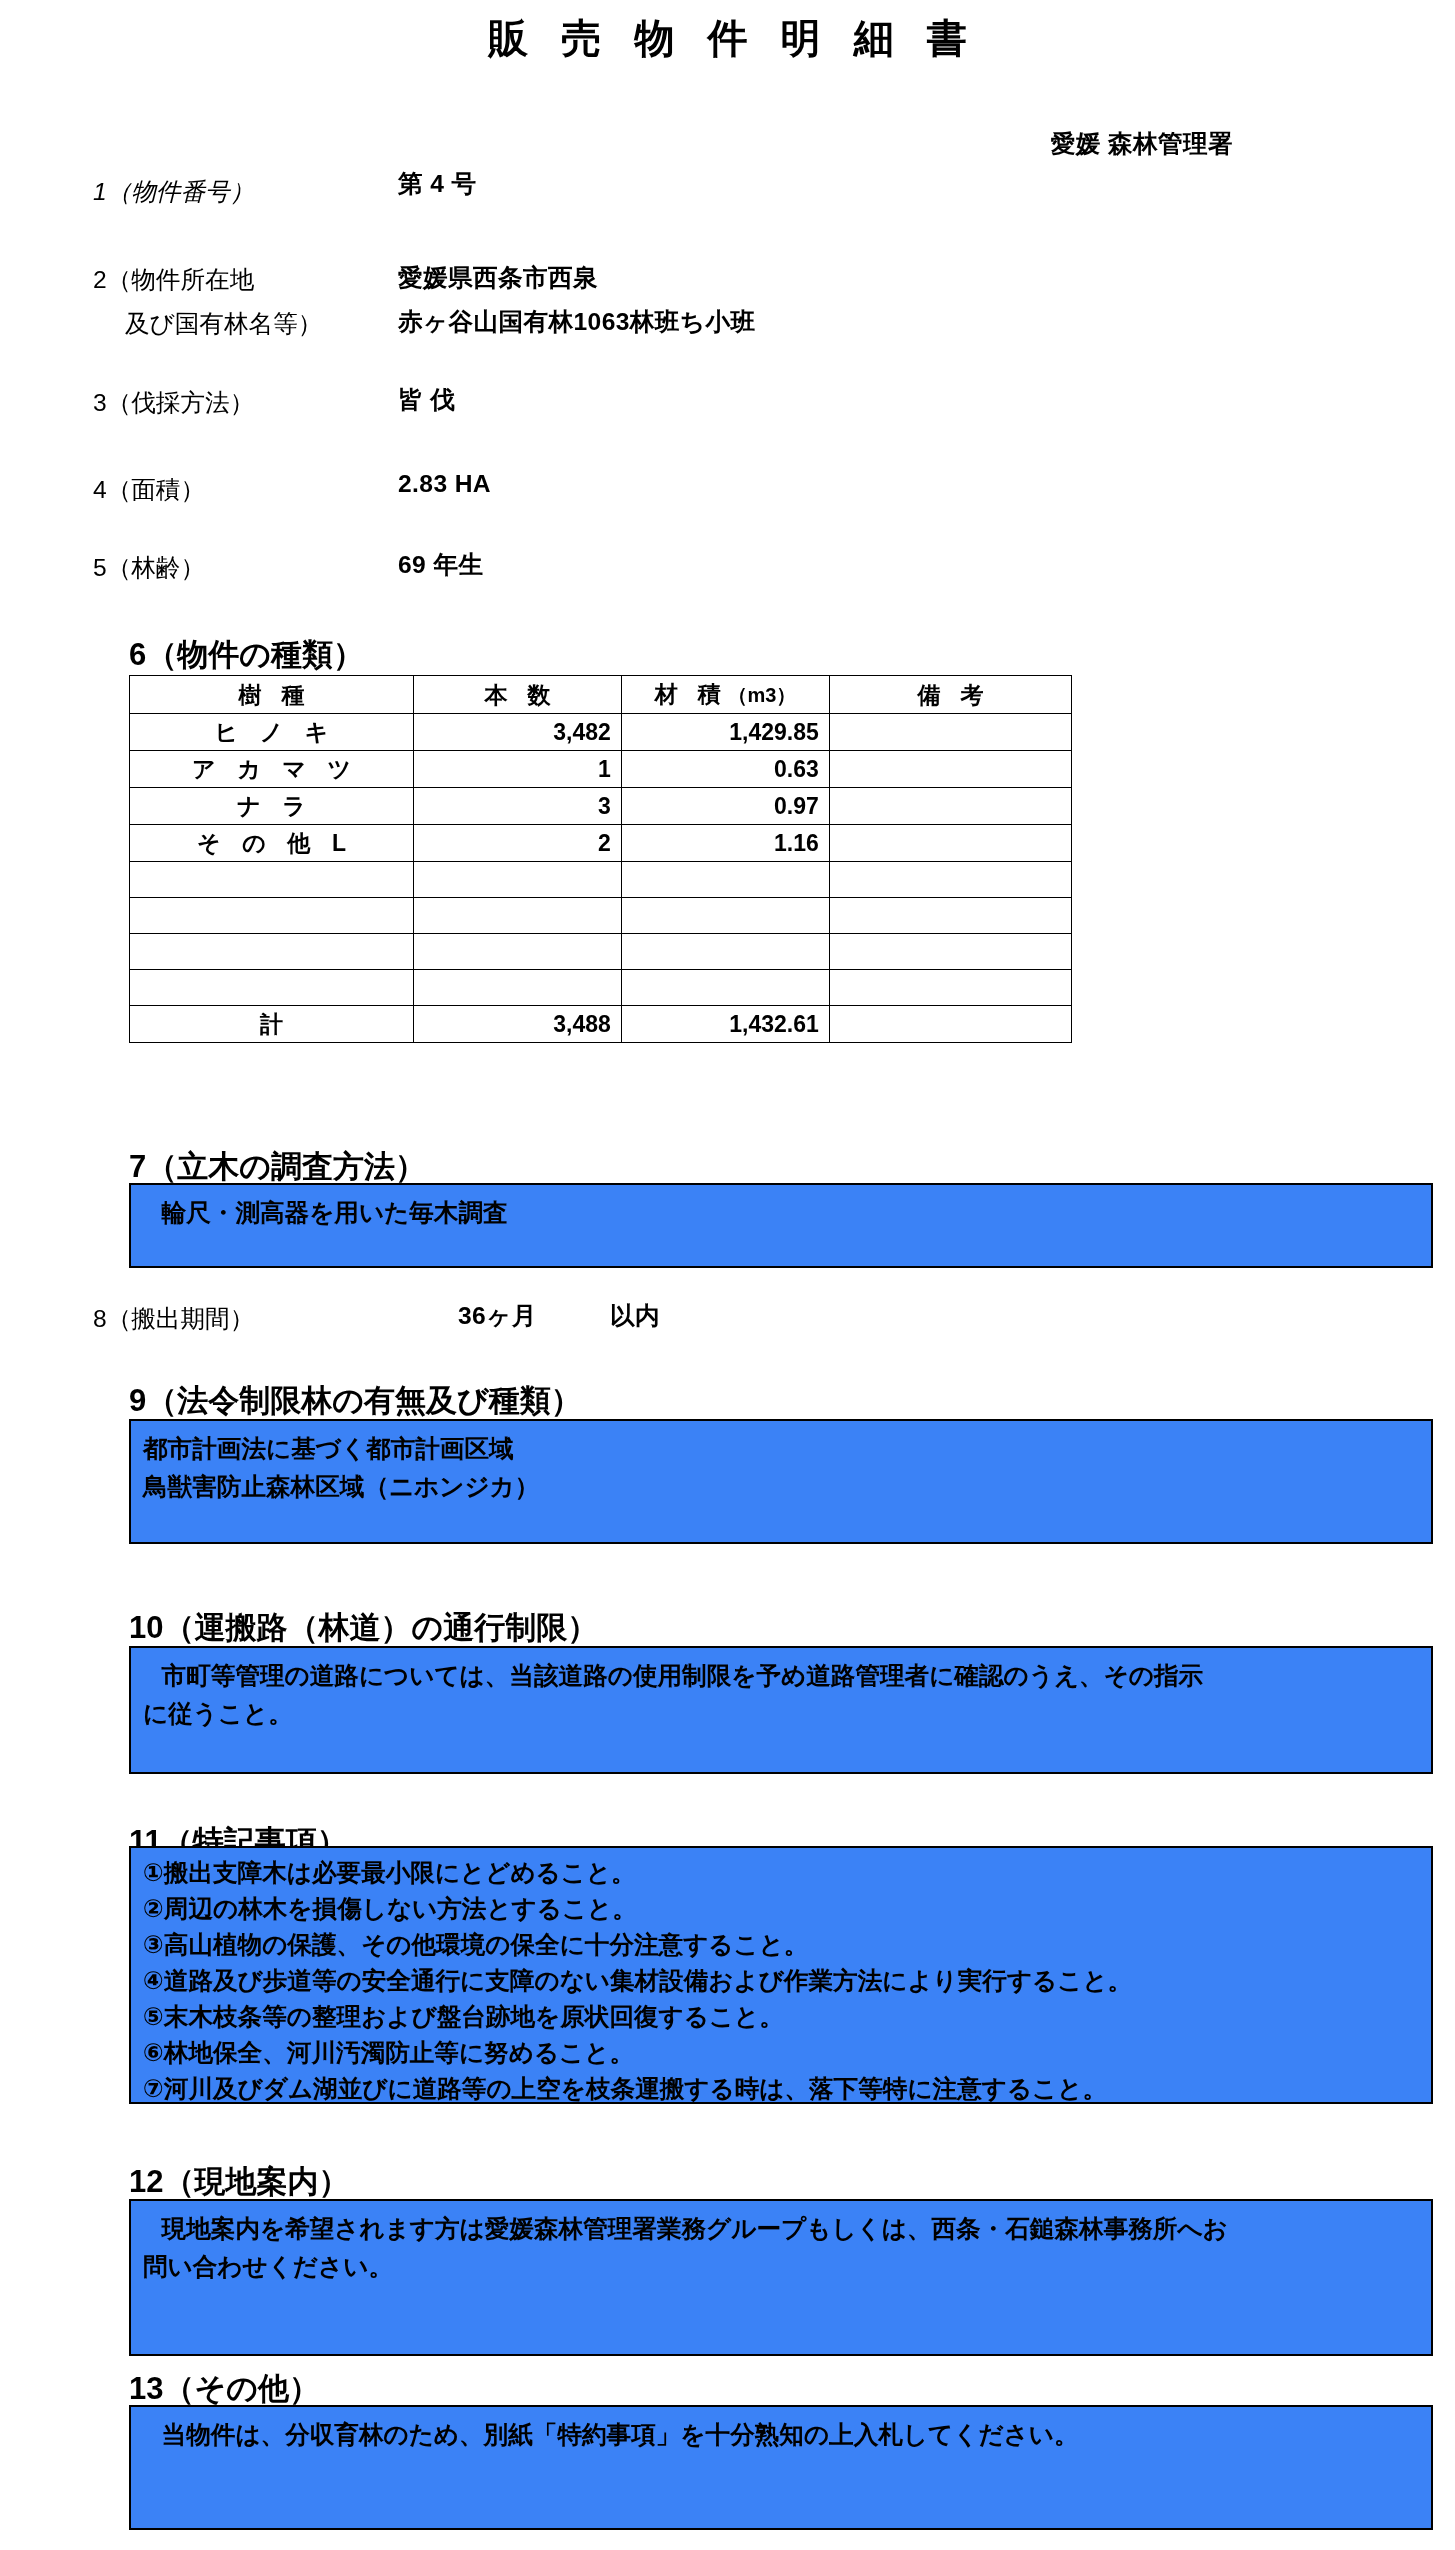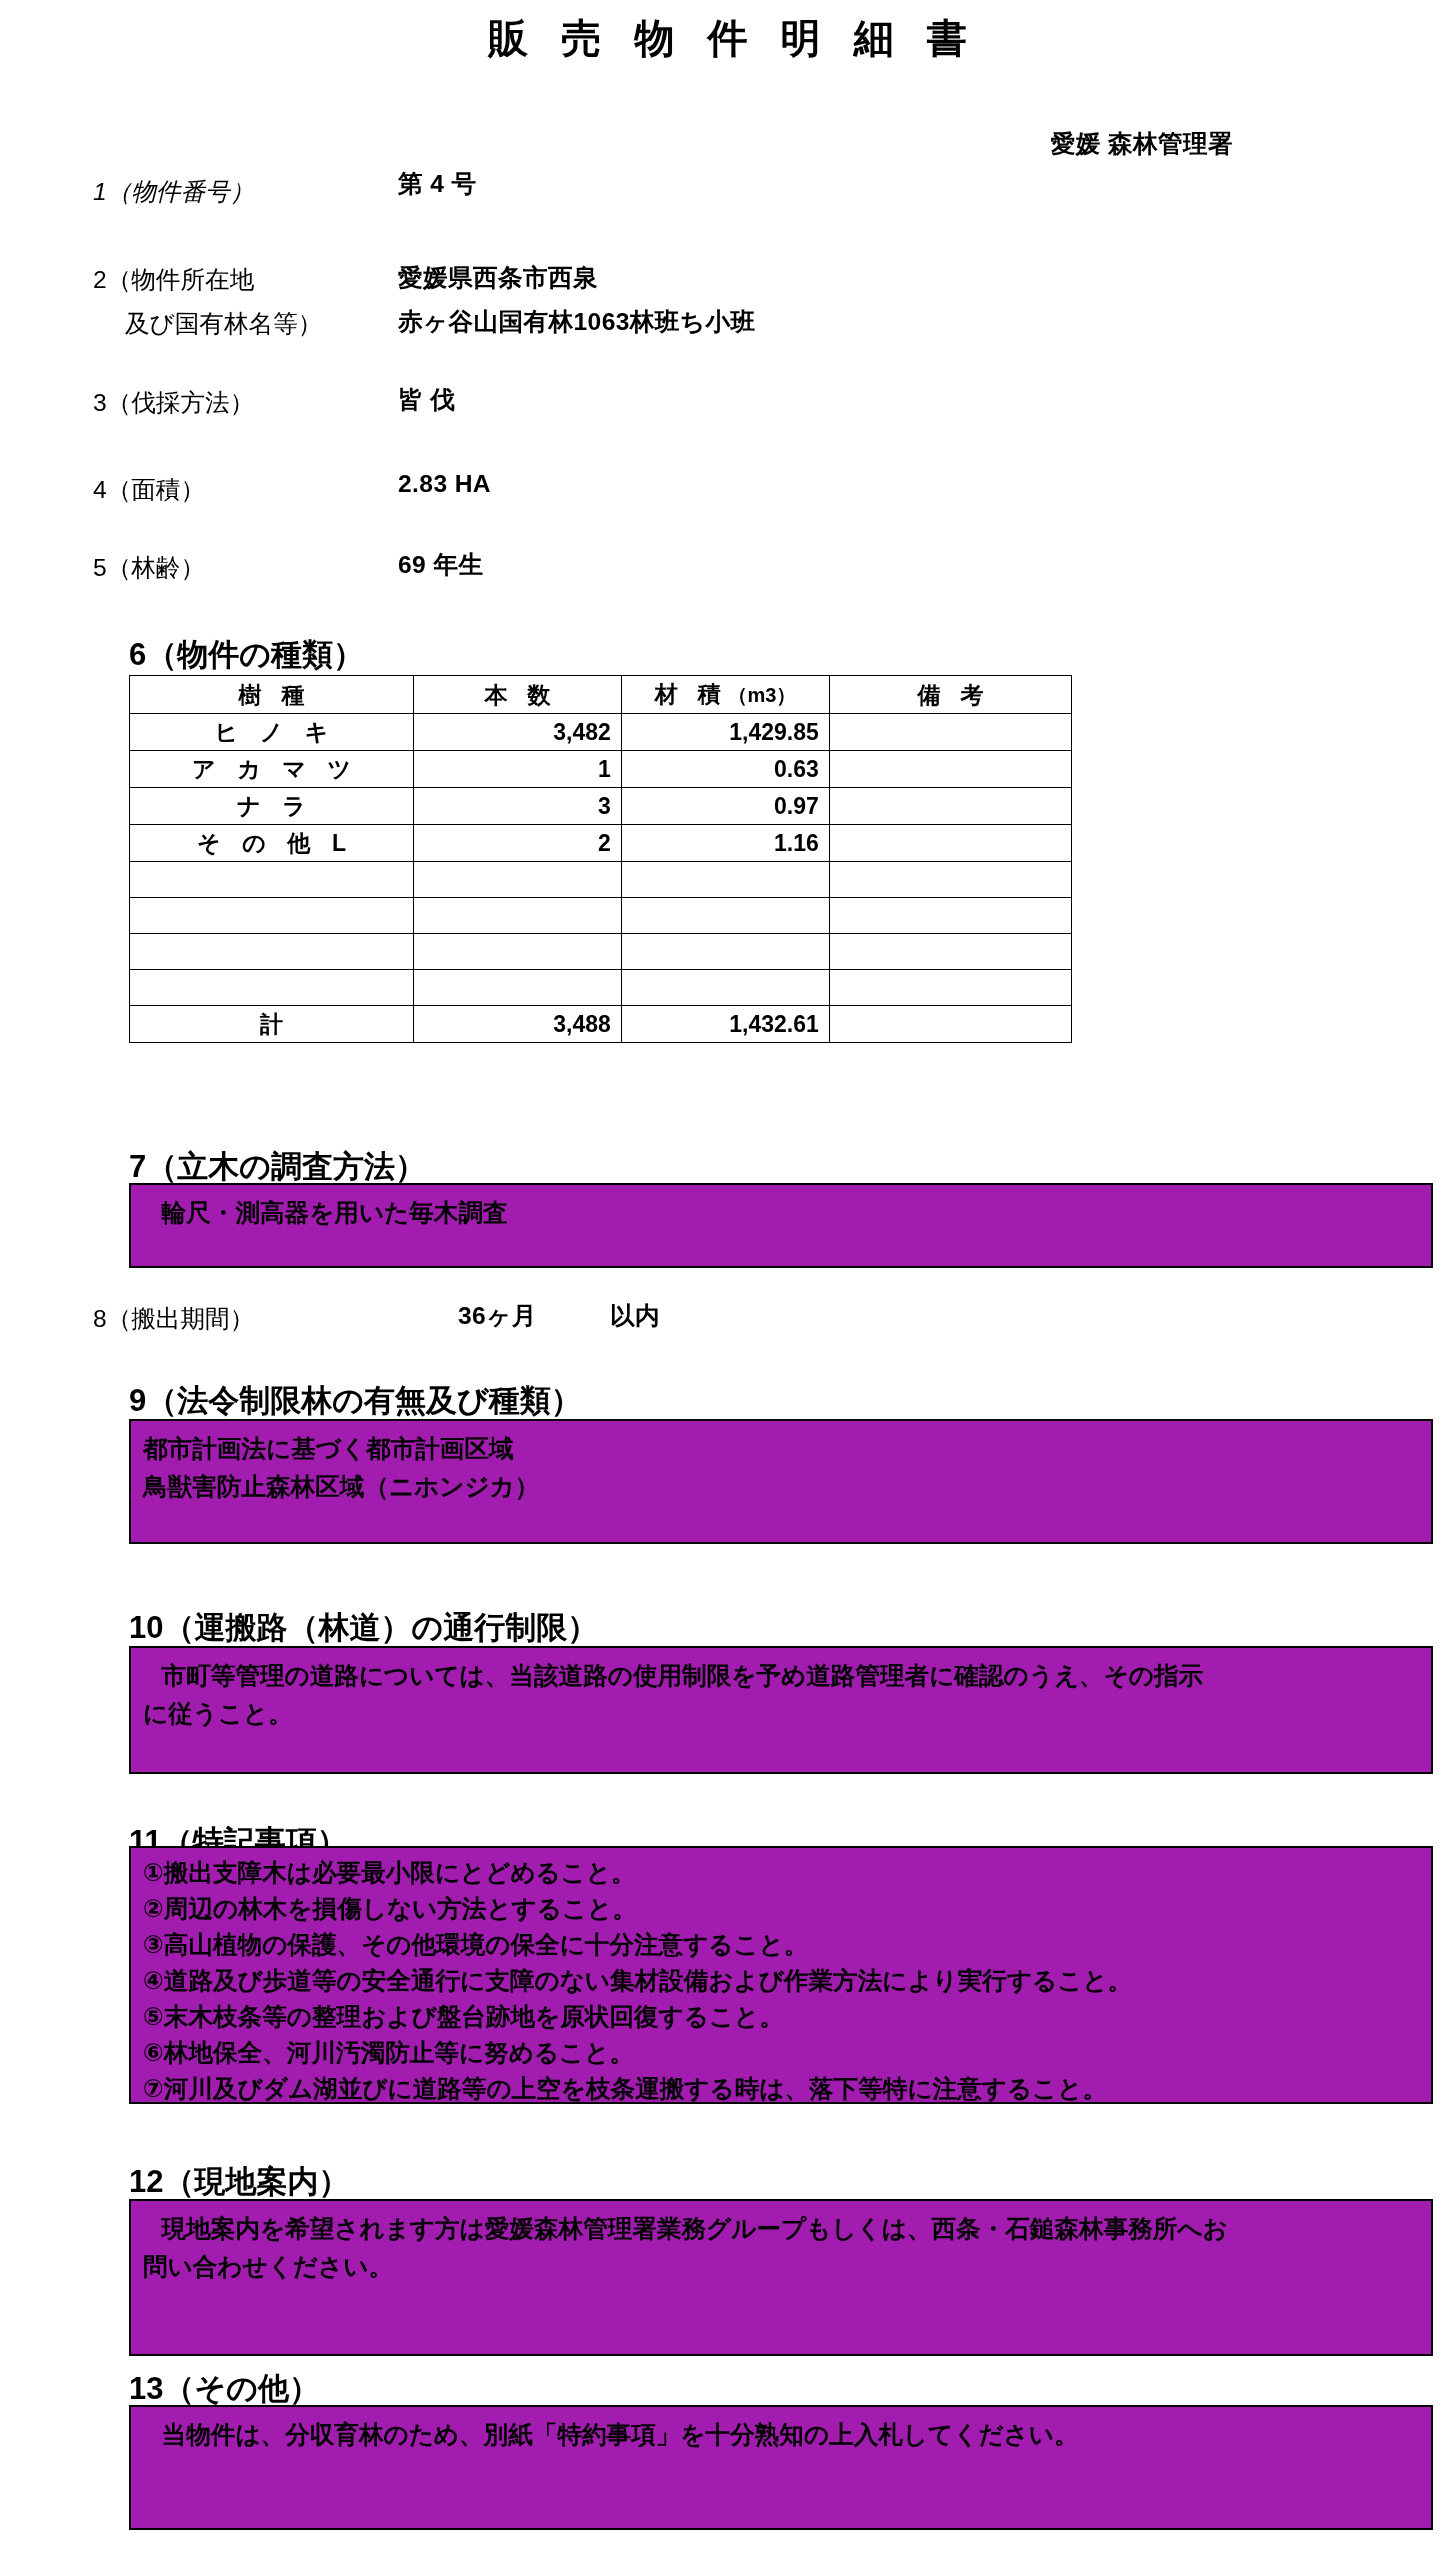--- a/index.html
+++ b/index.html
@@ -119,21 +119,21 @@
   .species-table .col-volume  { width: 208px; }
   .species-table .col-note    { width: 242px; }
   .unit-sub { font-size: 20px; letter-spacing: 0; }
 
   
   .textbox {
     position: absolute;
     left: 129px;
     width: 1304px;
     border: 2.5px solid #000000;
-    background: #a21caf;
+    background: #3b82f6;
     padding: 8.5px 12px 0 12px;
     font-size: 24.6px;
     font-weight: 700;
     line-height: 38px;
     letter-spacing: 0px;
   }
   .textbox p {
     margin: 0;
     white-space: pre-wrap;
   }

